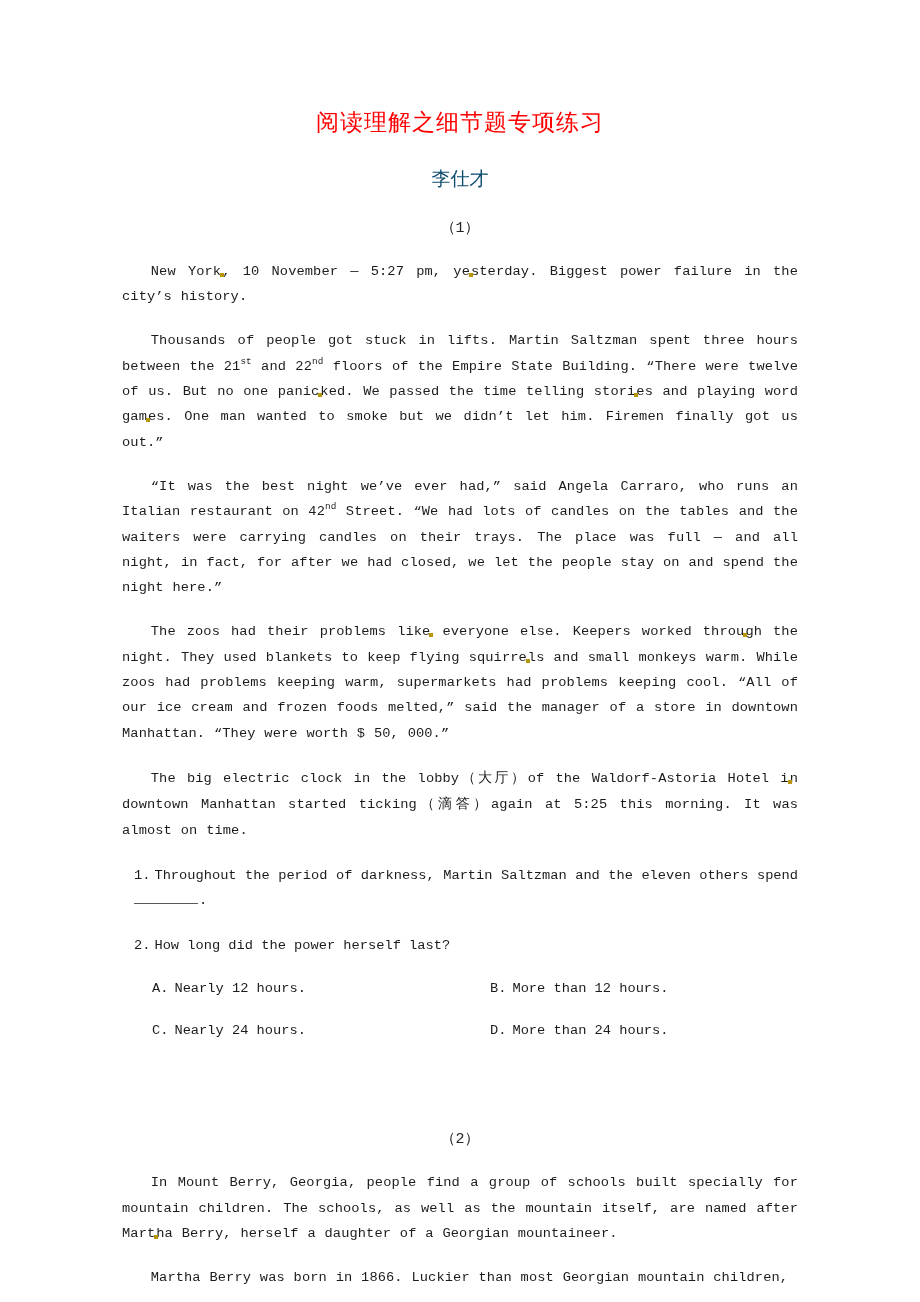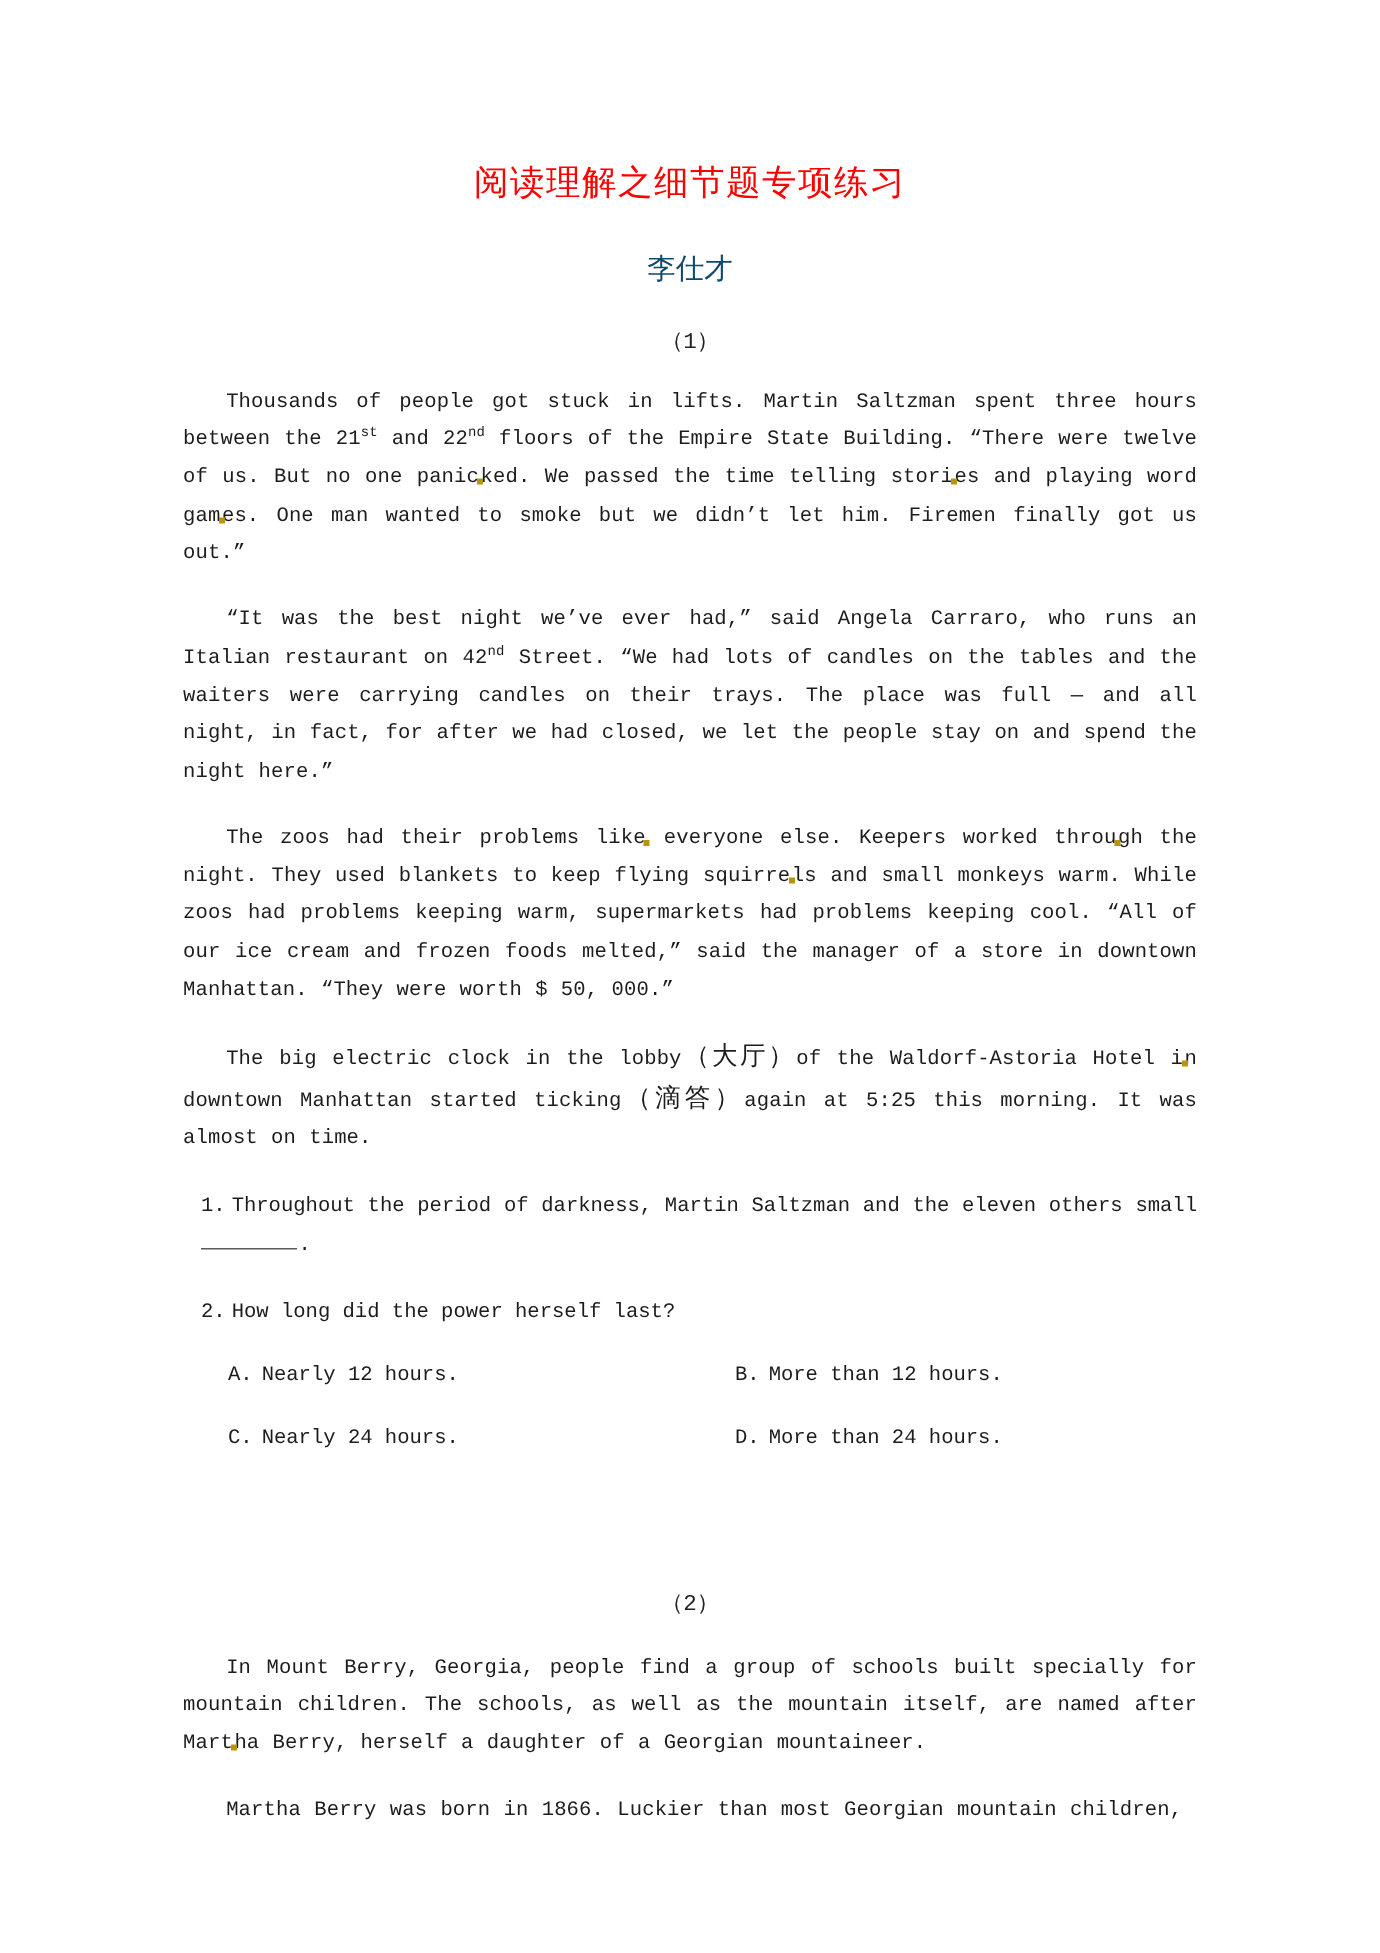--- a/index.html
+++ b/index.html
@@ -101,21 +101,21 @@
   .opt-row.four-col > .opt { flex: none; }
   .opt { white-space: nowrap; }
   .opt .oplabel { margin-right: 6px; }
   .gap-xl { height: 60px; }
 
   sup {
     font-size: 0.68em;
     vertical-align: super;
     line-height: 0;
   }
-  .cn { font-family: "DejaVu Sans", "Liberation Sans", sans-serif; font-size: 17px; }
+  .cn { font-family: "DejaVu Sans", "Liberation Sans", sans-serif; font-size: 14px; }
 
   
   .speck {
     display: inline-block;
     width: 4px;
     height: 4px;
     background: #b8960b;
     position: relative;
     top: 2px;
     margin: 0 -2px 0 -1px;
@@ -128,40 +128,43 @@
 <div class="page">
 
   <h1 class="doc-title">阅读理解之细节题专项练习</h1>
 
   <div class="doc-author">李仕才</div>
 
   <div class="section-marker">（1）</div>
 
   <div class="body-block">
 
+    <p class="para first">
+      <span>New York<span class="speck"></span>, 10 November — 5:27 pm, ye<span class="speck"></span>sterday. Biggest power failure in the city’s history.</span>
+    </p>
 
     <p class="para spaced">
       <span>Thousands of people got stuck in lifts. Martin Saltzman spent three hours between the 21<sup>st</sup> and 22<sup>nd</sup> floors of the Empire State Building. “There were twelve of us. But no one panic<span class="speck"></span>ked. We passed the time telling stori<span class="speck"></span>es and playing word gam<span class="speck"></span>es. One man wanted to smoke but we didn’t let him. Firemen finally got us out.”</span>
     </p>
 
     <p class="para spaced">
       <span>“It was the best night we’ve ever had,” said Angela Carraro, who runs an Italian restaurant on 42<sup>nd</sup> Street. “We had lots of candles on the tables and the waiters were carrying candles on their trays. The place was full — and all night, in fact, for after we had closed, we let the people stay on and spend the night here.”</span>
     </p>
 
     <p class="para spaced">
       <span>The zoos had their problems like<span class="speck"></span> everyone else. Keepers worked throu<span class="speck"></span>gh the night. They used blankets to keep flying squirre<span class="speck"></span>ls and small monkeys warm. While zoos had problems keeping warm, supermarkets had problems keeping cool. “All of our ice cream and frozen foods melted,” said the manager of a store in downtown Manhattan. “They were worth $ 50, 000.”</span>
     </p>
 
     <p class="para spaced">
       <span>The big electric clock in the lobby<span class="cn">（大厅）</span>of the Waldorf-Astoria Hotel i<span class="speck"></span>n downtown Manhattan started ticking<span class="cn">（滴答）</span>again at 5:25 this morning. It was almost on time.</span>
     </p>
 
     <div class="q-block">
       <div class="q-stem">
-        <span class="qnum">1.</span><span>Throughout the period of darkness, Martin Saltzman and the eleven others small </span><span class="blank-line"></span><span>.</span>
+        <span class="qnum">1.</span><span>Throughout the period of darkness, Martin Saltzman and the eleven others spend </span><span class="blank-line"></span><span>.</span>
       </div>
     </div>
 
     <div class="q-block">
       <div class="q-stem">
         <span class="qnum">2.</span><span>How long did the power herself last?</span>
       </div>
       <div class="opt-row two-col">
         <div class="opt">
           <span class="oplabel">A.</span><span>Nearly 12 hours.</span>

